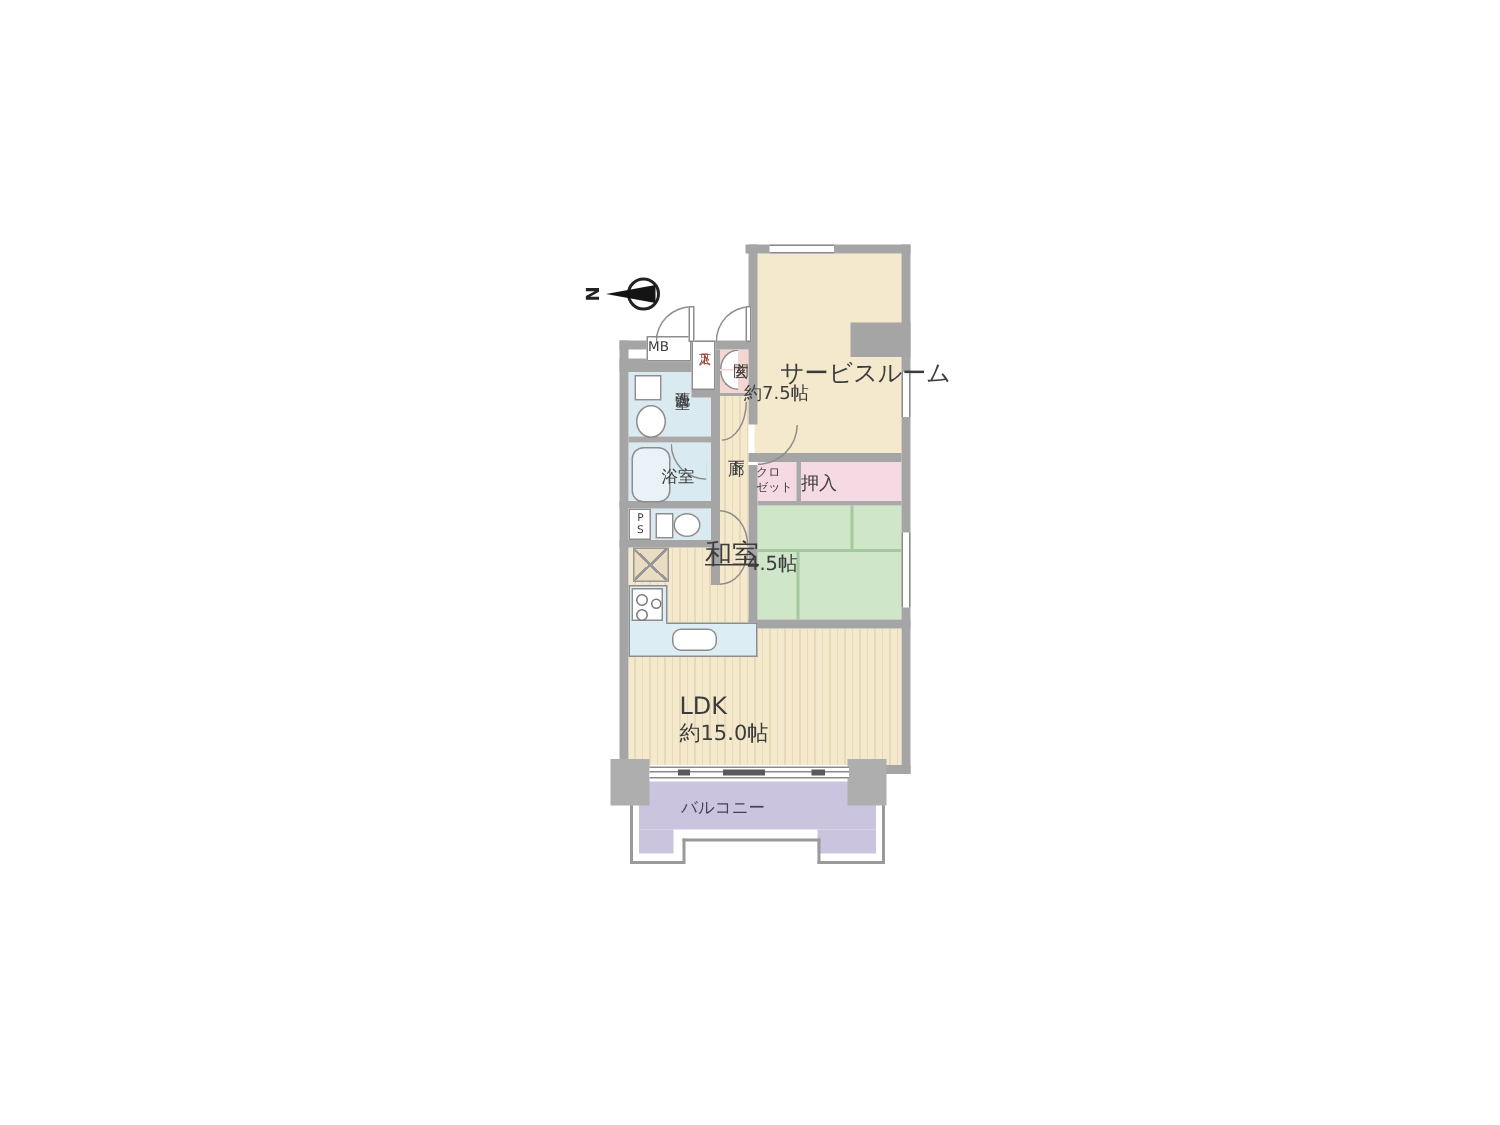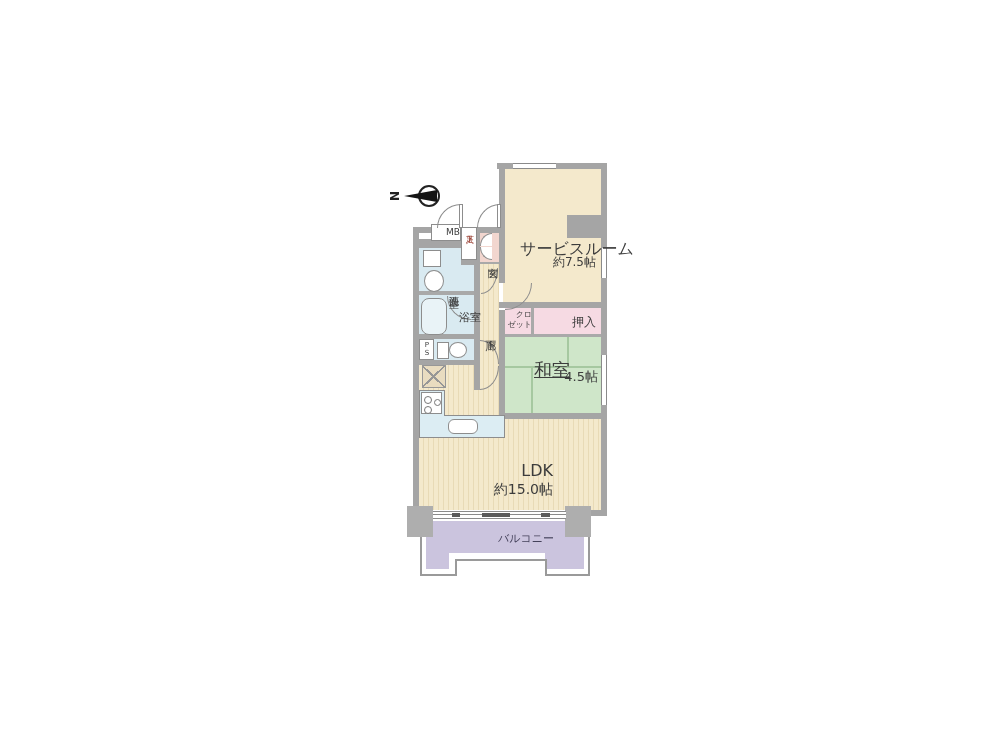--- a/index.html
+++ b/index.html
@@ -29,21 +29,21 @@
   .arc.tl{border-top:1px solid #8d8d8d;border-left:1px solid #8d8d8d;border-top-left-radius:100%;}
   .arc.tr{border-top:1px solid #8d8d8d;border-right:1px solid #8d8d8d;border-top-right-radius:100%;}
   .arc.bl{border-bottom:1px solid #8d8d8d;border-left:1px solid #8d8d8d;border-bottom-left-radius:100%;}
   .arc.br{border-bottom:1px solid #8d8d8d;border-right:1px solid #8d8d8d;border-bottom-right-radius:100%;}
   .arc.whitefill{background:#fff;}
   
   .winH{z-index:4;background:#fff;border-top:1px solid #8a8a8a;border-bottom:1px solid #8a8a8a;}
   .winV{z-index:4;background:#fff;border-left:1px solid #8a8a8a;border-right:1px solid #8a8a8a;}
   .sash{z-index:5;background:#5a5a5a;}
   
-  .lbl{z-index:6;text-align:right;line-height:1.25;white-space:nowrap;}
+  .lbl{z-index:6;text-align:left;line-height:1.25;white-space:nowrap;}
   .vert{writing-mode:vertical-rl;text-orientation:upright;letter-spacing:1px;}
   .hatch{z-index:4;background:#e9dcc0;border:1px solid #979797;
     background-image:linear-gradient(to top right,transparent 46%,#979797 46%,#979797 52%,transparent 52%),
                      linear-gradient(to bottom right,transparent 46%,#979797 46%,#979797 52%,transparent 52%);}
   .circ{border:1px solid #777;border-radius:50%;background:#fff;z-index:5;}
   #watermark{z-index:9;color:rgba(118,118,118,0.25);font-size:40px;letter-spacing:1px;font-weight:500;text-align:center;}
   #compass-circle{border:2px solid #222;border-radius:50%;background:#fff;z-index:7;}
   #compass-tri{width:0;height:0;border-top:6px solid transparent;border-bottom:6px solid transparent;border-right:33px solid #141414;z-index:8;}
   #compass-n{z-index:8;font-size:12px;font-weight:bold;color:#222;transform:rotate(-90deg);}
 </style>

